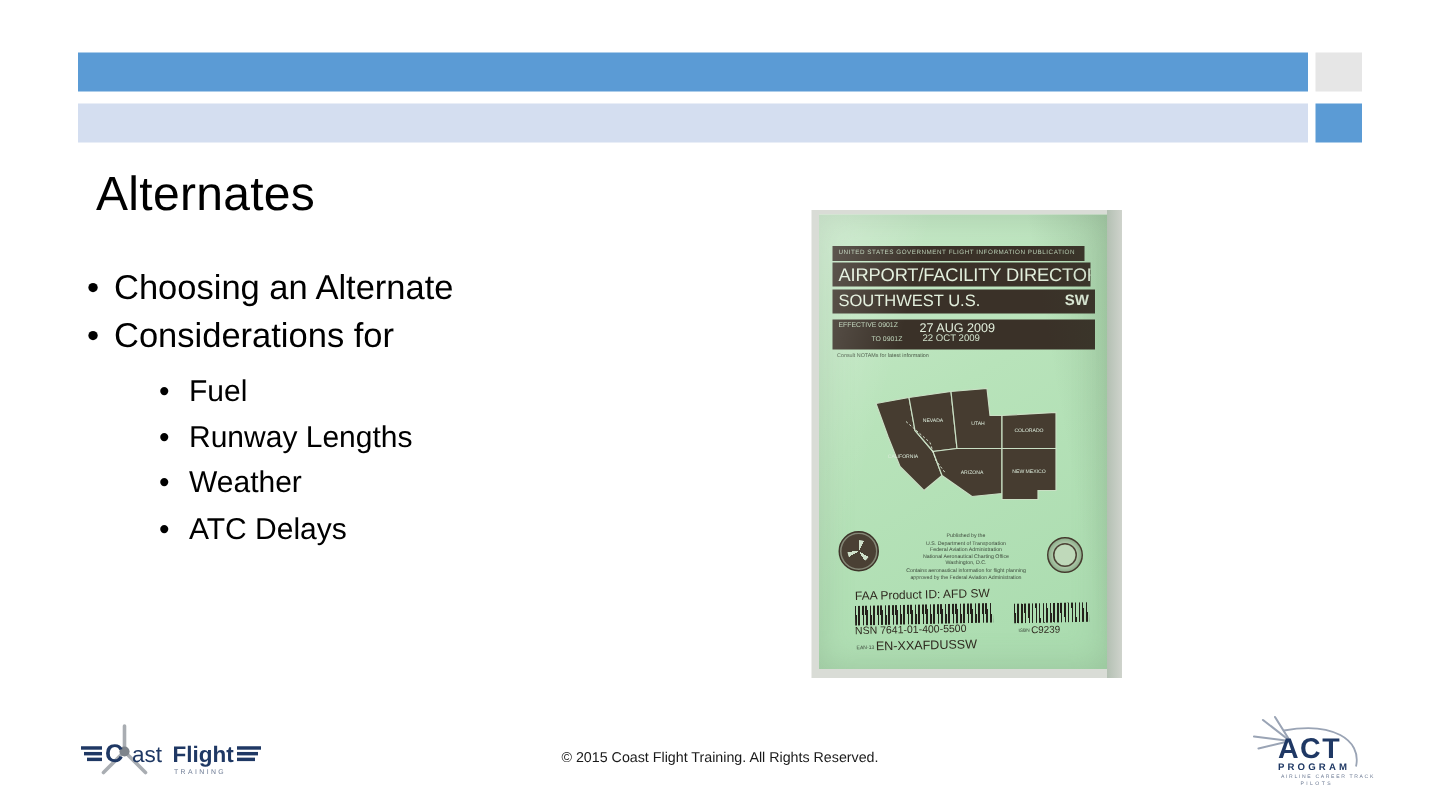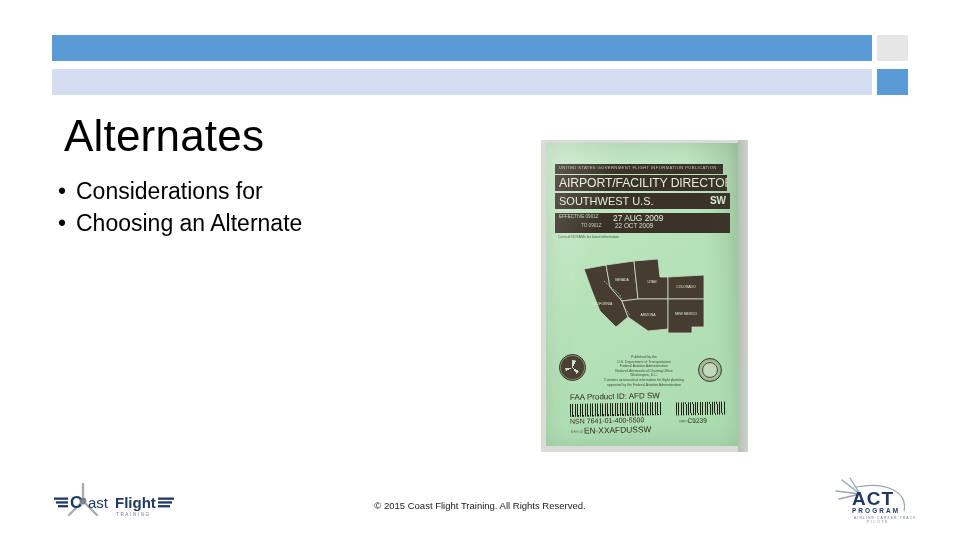--- a/index.html
+++ b/index.html
@@ -48,21 +48,21 @@
     width: 31px;
     height: 26px;
     background: #5B9BD5;
   }
 
   
   .slide-title {
     position: absolute;
     left: 64px;
     top: 112px;
-    font-size: 44px;
+    font-size: 32px;
     font-weight: 300;
     letter-spacing: 0.2px;
     line-height: 1.1;
     color: #000000;
     white-space: nowrap;
   }
 
   
   .body-list {
     position: absolute;
@@ -346,27 +346,41 @@
 <div class="hdr-bar-top"></div>
 <div class="hdr-block-top-right"></div>
 <div class="hdr-bar-bottom"></div>
 <div class="hdr-block-bottom-right"></div>
 
 <div class="slide-title">Alternates</div>
 
 <div class="body-list">
 
   <div class="bullet-l1">
+    <span class="dot">•</span><span>Choosing an Alternate</span>
+  </div>
+
+  <div class="bullet-l1">
     <span class="dot">•</span><span>Considerations for</span>
   </div>
 
-  <div class="bullet-l1">
-    <span class="dot">•</span><span>Choosing an Alternate</span>
+  <div class="sub-list">
+    <div class="bullet-l2">
+      <span class="dot">•</span><span>Fuel</span>
+    </div>
+    <div class="bullet-l2">
+      <span class="dot">•</span><span>Runway Lengths</span>
+    </div>
+    <div class="bullet-l2">
+      <span class="dot">•</span><span>Weather</span>
+    </div>
+    <div class="bullet-l2">
+      <span class="dot">•</span><span>ATC Delays</span>
+    </div>
   </div>
-
 
 </div>
 
 <div class="photo-frame">
   <div class="photo-page">
 
     <div class="band band-subhead">
       <span class="t">UNITED STATES GOVERNMENT FLIGHT INFORMATION PUBLICATION</span>
     </div>
 

